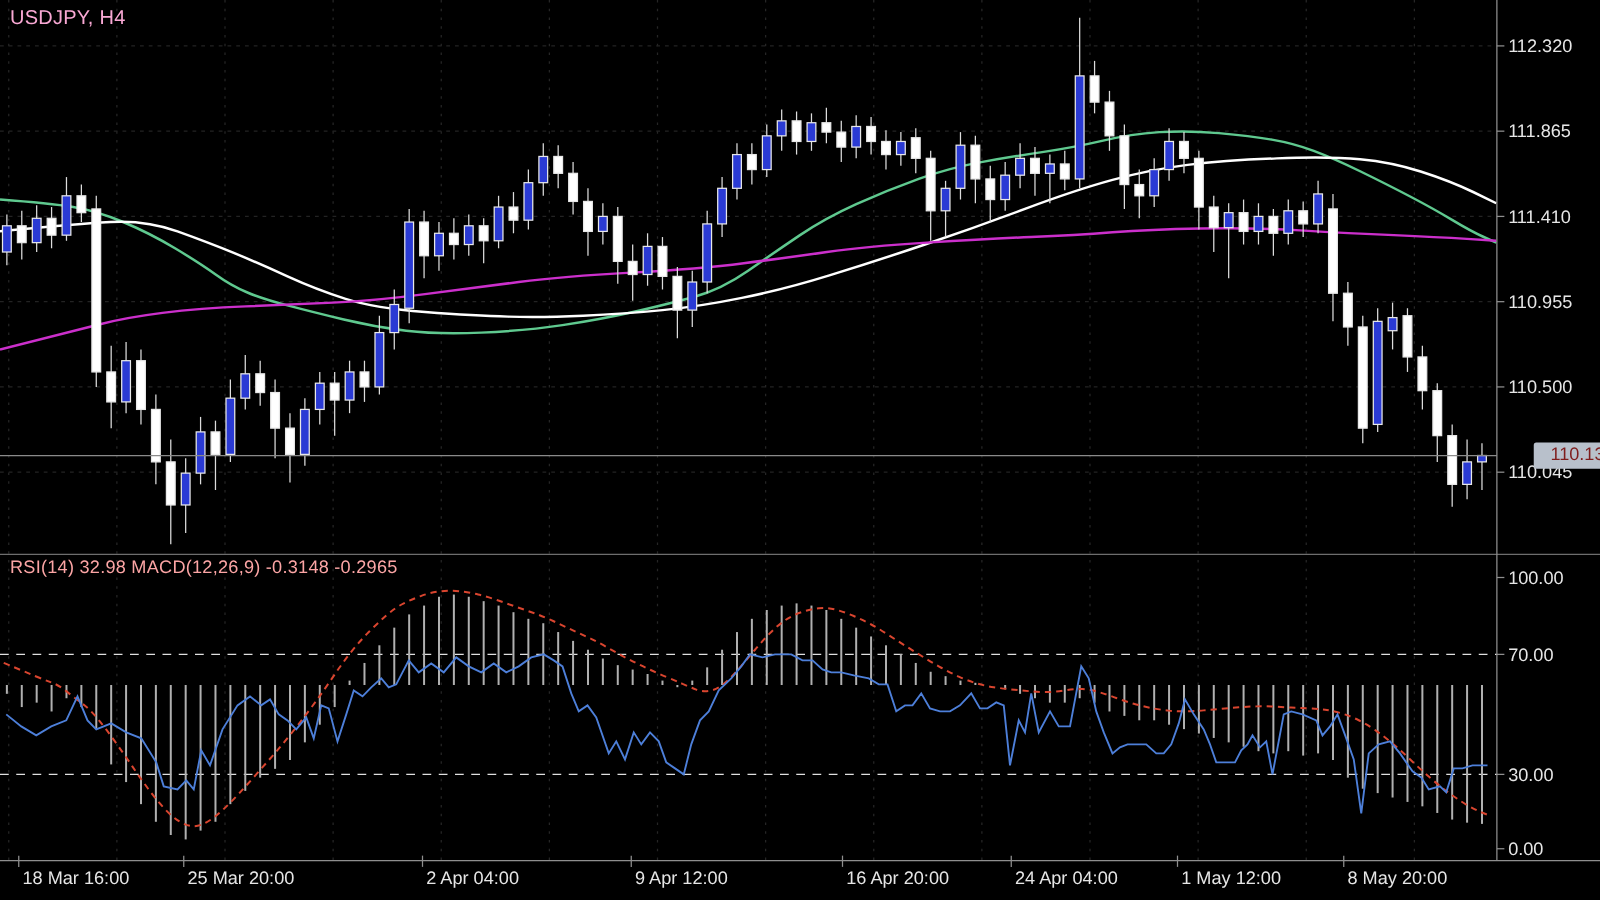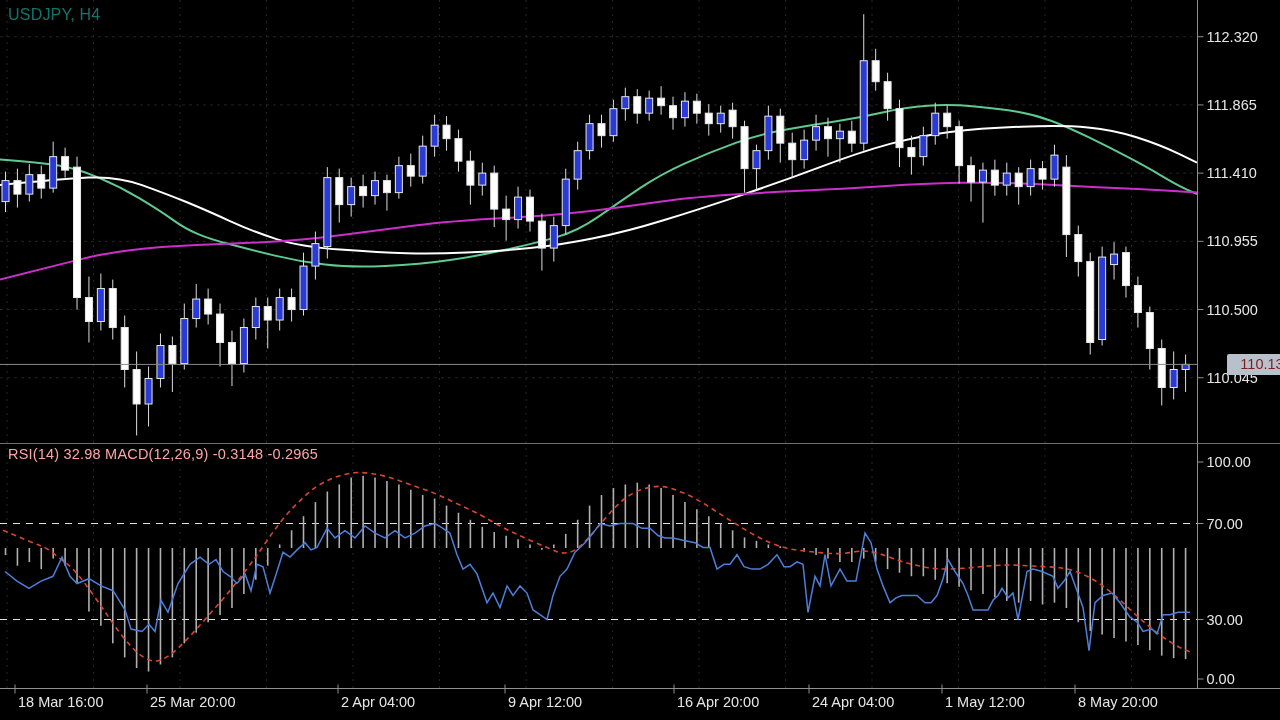--- a/index.html
+++ b/index.html
@@ -1,19 +1,19 @@
 <!DOCTYPE html>
 <html><head>
 <meta charset="utf-8">
 <style>
   html,body{margin:0;padding:0;background:#000;}
   .chart-root{position:relative;width:1280px;height:720px;background:#000;overflow:hidden;
               font-family:"Liberation Sans",sans-serif;}
   svg{position:absolute;left:0;top:0;}
-  .title{position:absolute;left:8px;top:6px;color:#0f766e;font-size:16px;font-weight:500;letter-spacing:.2px;}
+  .title{position:absolute;left:8px;top:6px;color:#f9a8d4;font-size:16px;font-weight:500;letter-spacing:.2px;}
   .ind{position:absolute;left:8px;top:446px;color:#fca5a5;font-size:14.5px;letter-spacing:.2px;}
   .tag{position:absolute;width:78px;height:21px;line-height:21px;text-align:center;
        font-size:14.5px;border-radius:2px;}
 </style>
 </head>
 <body>
 
 <div class="chart-root">
   <svg id="chart" width="1280" height="720">
       <g>

